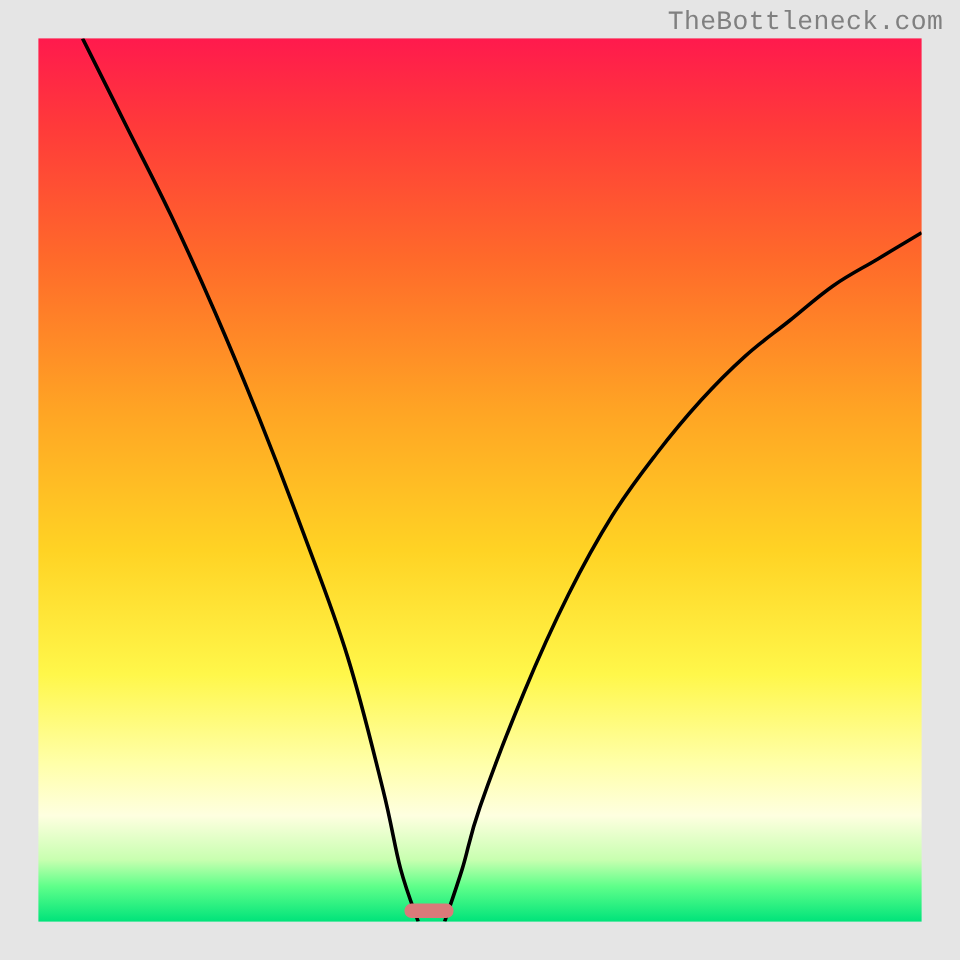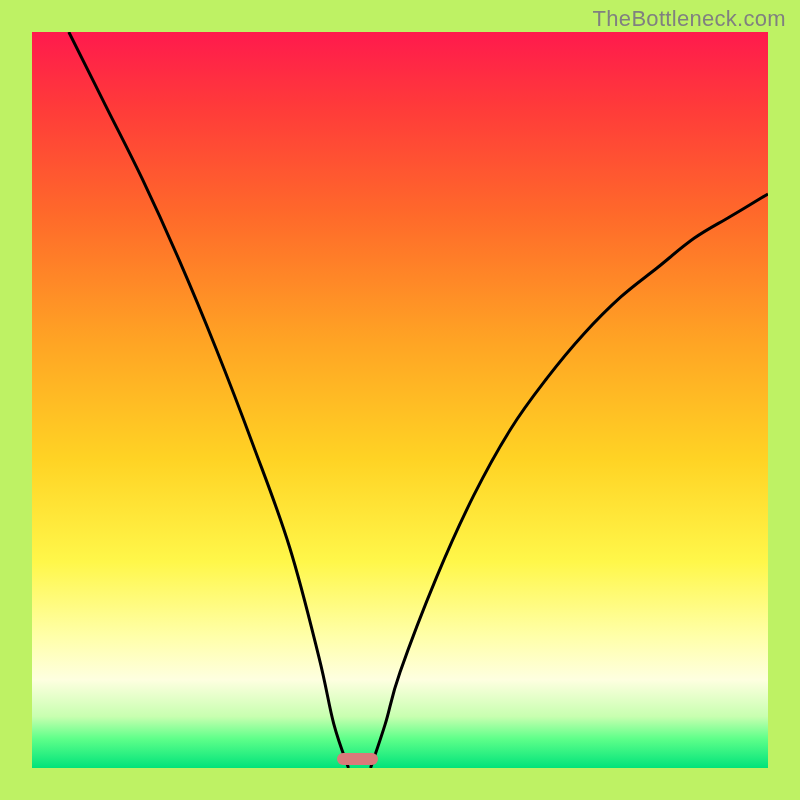--- a/index.html
+++ b/index.html
@@ -10,21 +10,22 @@
     background: #000;
     overflow: hidden;
     font-family: Arial, Helvetica, sans-serif;
   }
   .frame {
     position: absolute;
     top: 0;
     left: 0;
     width: 800px;
     height: 800px;
-    background: #bef264;
+    background: #e5e5e5;
+    font-family: Liberation Mono, monospace;
   }
   .plot {
     position: absolute;
     top: 32px;
     left: 32px;
     width: 736px;
     height: 736px;
     background: linear-gradient(to bottom,
       #ff1a4d 0%,
       #ff3a3a 10%,

